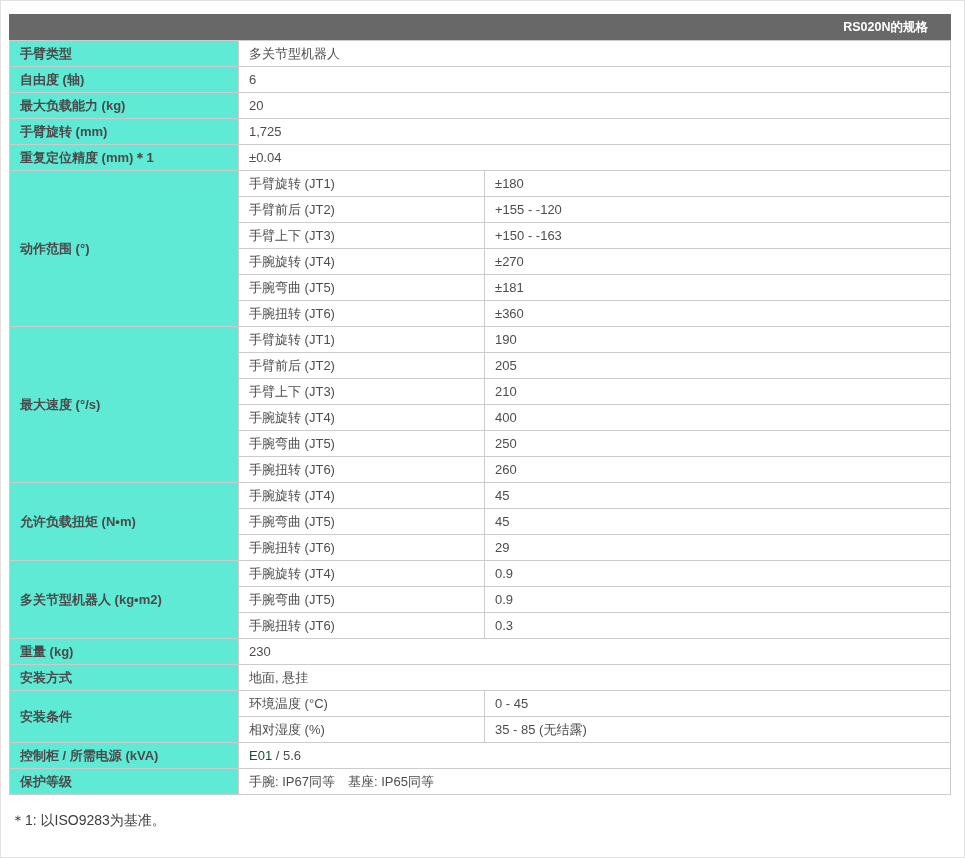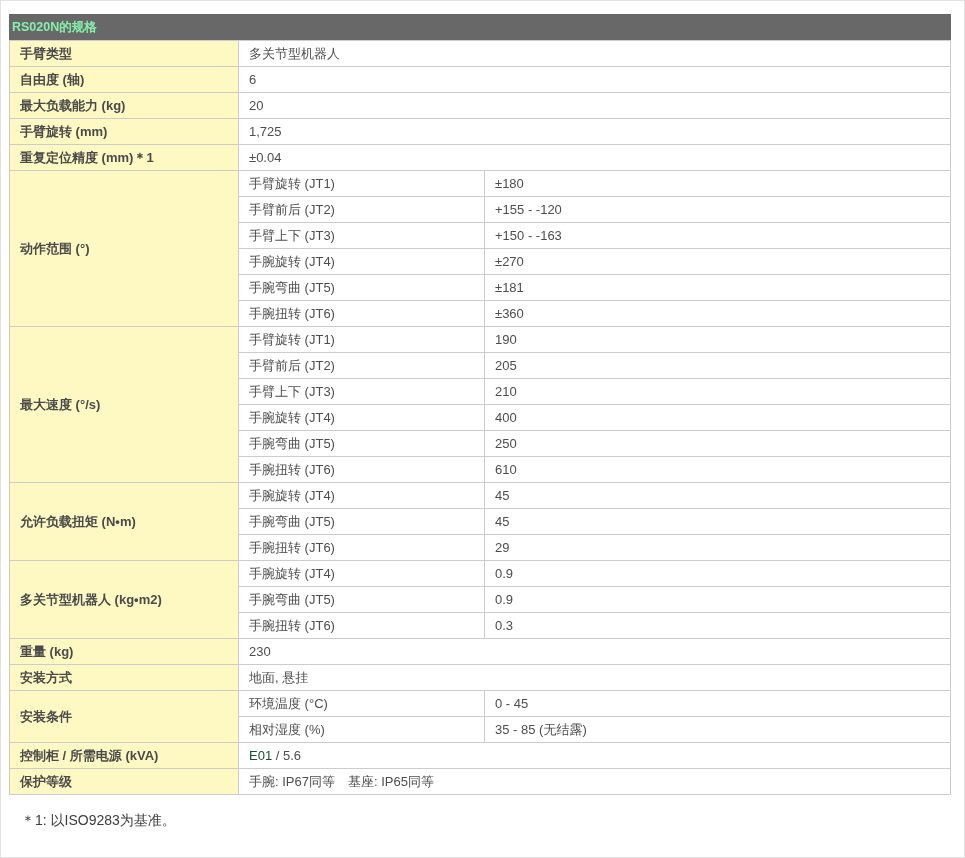--- a/index.html
+++ b/index.html
@@ -18,49 +18,49 @@
   }
   table.spec {
     border-collapse: collapse;
     table-layout: fixed;
     width: 941px;
     font-size: 13px;
     color: #4d4d4d;
   }
   table.spec th.title {
     background: #686868;
-    color: #86efac;
+    color: #ffffff;
     font-weight: bold;
     font-size: 12.5px;
-    text-align: left;
+    text-align: right;
     height: 26px;
-    padding: 2px 2px;
+    padding: 2px 22px;
     border: 1px solid #686868;
     border-bottom: 1px solid #cccccc;
   }
   table.spec td {
     border: 1px solid #cccccc;
     height: 26px;
     padding: 2px 10px;
     vertical-align: middle;
     overflow: hidden;
     white-space: nowrap;
   }
   table.spec td.label {
-    background: #fef9c3;
+    background: #5eead4;
     font-weight: bold;
     color: #4a4a4a;
   }
   a.ctl-link {
     color: #14532d;
     text-decoration: none;
     cursor: pointer;
   }
   .footnote {
-    margin: 17px 0 0 12px;
+    margin: 17px 0 0 2px;
     font-size: 14px;
     color: #3c3c3c;
   }
 </style>
 </head>
 <body>
 
 <div class="page">
   <table class="spec">
     <colgroup>
@@ -135,21 +135,21 @@
         <tr>
           <td>手腕旋转 (JT4)</td>
           <td>400</td>
         </tr>
         <tr>
           <td>手腕弯曲 (JT5)</td>
           <td>250</td>
         </tr>
         <tr>
           <td>手腕扭转 (JT6)</td>
-          <td>610</td>
+          <td>260</td>
         </tr>
         <tr>
           <td class="label" rowspan="3">允许负载扭矩 (N•m)</td>
           <td>手腕旋转 (JT4)</td>
           <td>45</td>
         </tr>
         <tr>
           <td>手腕弯曲 (JT5)</td>
           <td>45</td>
         </tr>

